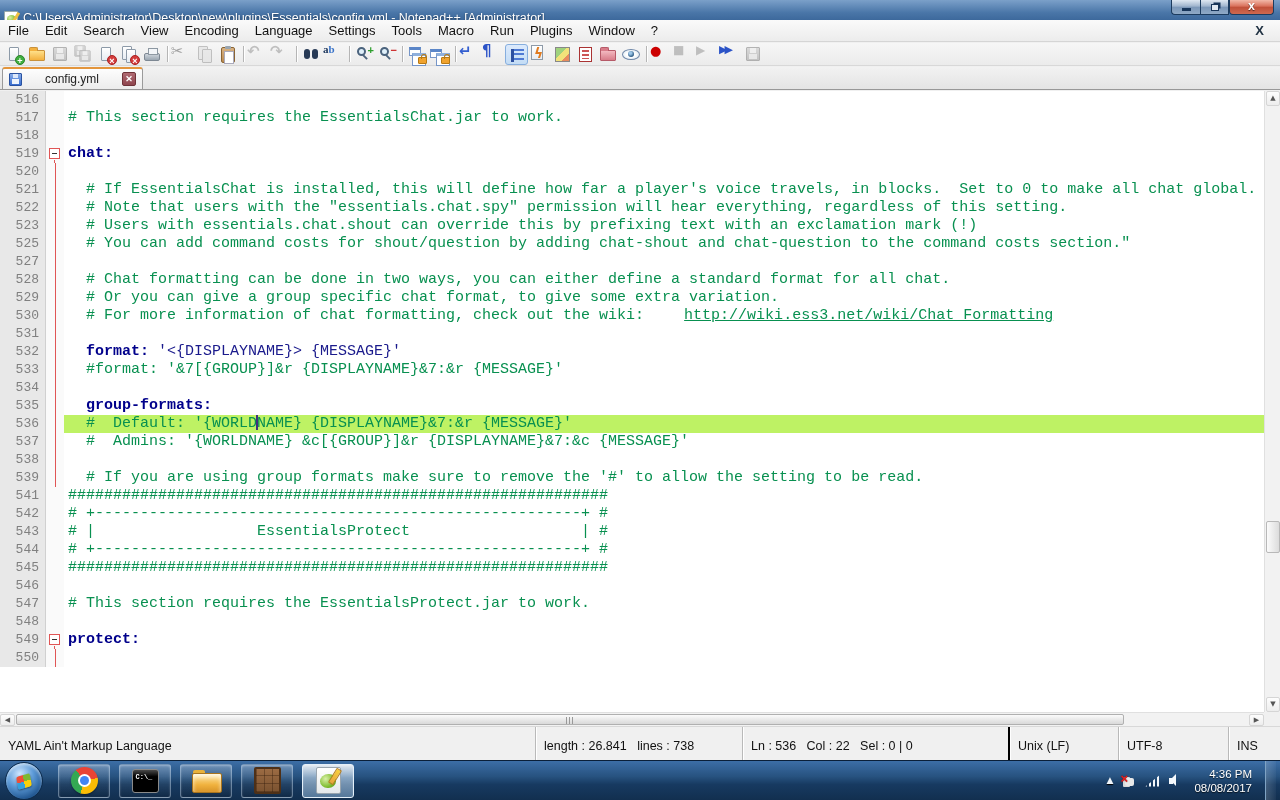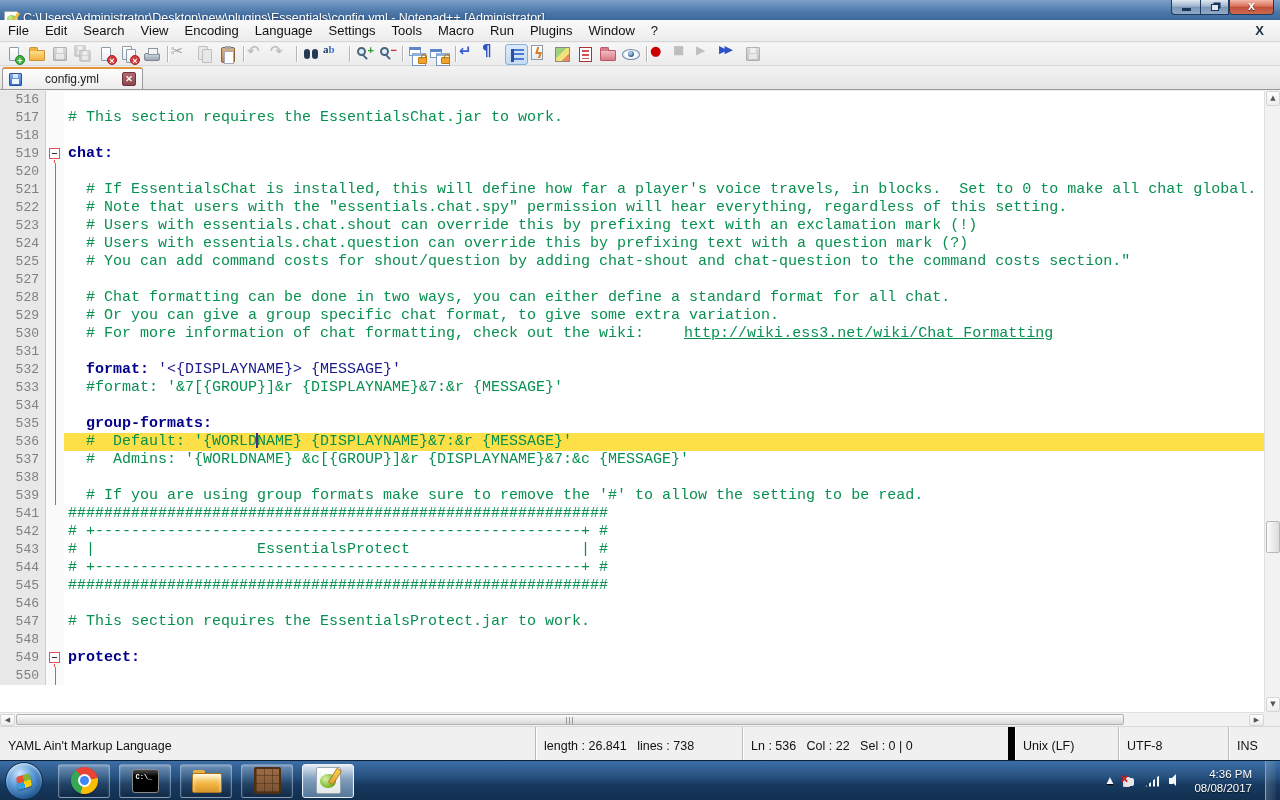--- a/index.html
+++ b/index.html
@@ -98,21 +98,21 @@
   .row{display:flex;height:18px;white-space:pre;}
   .ln{flex:0 0 46px;background:#e8e8e8;color:#808080;font:13px/18px "Liberation Mono","DejaVu Sans Mono",monospace;
       text-align:right;padding-right:6px;border-right:1px solid #d0d0d0;}
   .fold{flex:0 0 18px;position:relative;background:#fafafa;}
   .fline{position:absolute;left:9px;top:0;bottom:0;width:1px;background:#e05555;}
   .fbox{position:absolute;left:3px;top:3px;width:11px;height:11px;border:1px solid #e05555;background:#fff;}
   .fbox::before{content:"";position:absolute;left:2px;top:4px;width:5px;height:1px;background:#333;}
   .fbox::after{content:"";position:absolute;left:4px;top:11px;width:1px;height:5px;background:#e05555;}
   .fcorner{position:absolute;left:9px;top:0;width:5px;height:9px;border-left:1px solid #e05555;border-bottom:1px solid #e05555;}
   .code{flex:1;font:15px/18px "Liberation Mono","DejaVu Sans Mono",monospace;padding-left:4px;color:#111;}
-  .row.cur .code{background:#fde047;}
+  .row.cur .code{background:#bef264;}
   .seg-c{color:#089050;}
   .seg-k{color:#00008b;font-weight:bold;}
   .seg-v{color:#1a1a8c;}
   .seg-n{color:#ff5b3b;}
   .seg-t{color:#111;}
   .seg-lnk{color:#089050;text-decoration:underline;margin-left:31px;}
   .caret{display:inline-block;width:1.5px;height:15px;background:#43307e;vertical-align:middle;margin:0 -0.75px;position:relative;top:-1px;}
 
   
   .vscroll{position:absolute;top:0;right:0;bottom:14px;width:16px;background:#f2f2f2;border-left:1px solid #e0e0e0;}
@@ -129,21 +129,21 @@
     background:repeating-linear-gradient(90deg,#999 0 1px,transparent 1px 3px);}
   .scorner{position:absolute;right:0;bottom:0;width:16px;height:14px;background:#f0f0f0;}
 
   
   .statusbar{position:absolute;left:0;top:726px;right:0;height:34px;background:#f0f0f0;border-top:1px solid #d8d8d8;
     display:flex;align-items:center;font-size:12.5px;color:#111;}
   .sb-cell{white-space:pre;padding:9px 8px 4px 8px;height:100%;display:flex;align-items:center;}
   .sb-doc{flex:0 0 535px;}
   .sb-len{flex:0 0 207px;border-left:1px solid #b9b9b9;box-shadow:inset 1px 0 0 #fff;}
   .sb-cur{flex:0 0 266px;border-left:1px solid #b9b9b9;box-shadow:inset 1px 0 0 #fff;}
-  .sb-eol{flex:0 0 110px;border-left:7px solid #000000;box-shadow:inset 1px 0 0 #fff;}
+  .sb-eol{flex:0 0 110px;border-left:2px solid #000000;box-shadow:inset 1px 0 0 #fff;}
   .sb-enc{flex:0 0 110px;border-left:1px solid #b9b9b9;box-shadow:inset 1px 0 0 #fff;}
   .sb-ins{flex:1;border-left:1px solid #b9b9b9;box-shadow:inset 1px 0 0 #fff;}
 
   
   .tbar{position:absolute;left:0;right:0;bottom:0;height:40px;border-top:1px solid #0a1f38;
     background:linear-gradient(#3c6ea6,#27527f 40%,#173a61 60%,#122f4f);display:flex;align-items:center;}
   .orb{width:38px;height:38px;margin:0 6px 0 5px;border-radius:50%;position:relative;flex:0 0 38px;
     background:radial-gradient(circle at 38% 30%,#cfe7ff,#5d9bd8 40%,#1d528c 78%,#123c67);border:1px solid #0d2c4d;box-shadow:inset 0 2px 3px rgba(255,255,255,.6);}
   .orb .flag{position:absolute;left:11px;top:12px;width:14px;height:13px;border-radius:2px;
     background:conic-gradient(#7eb832 0 25%,#fbd008 0 50%,#33a1de 0 75%,#ef4e36 0);transform:rotate(-10deg) skewY(-6deg);box-shadow:0 1px 2px rgba(0,0,0,.5);}
@@ -351,21 +351,20 @@
   <div class="editor">
     <div class="code-lines">
         <div class="row"><span class="ln">516</span><span class="fold"></span><span class="code"></span></div>
         <div class="row"><span class="ln">517</span><span class="fold"></span><span class="code"><span class="seg-c"># This section requires the EssentialsChat.jar to work.</span></span></div>
         <div class="row"><span class="ln">518</span><span class="fold"></span><span class="code"></span></div>
         <div class="row"><span class="ln">519</span><span class="fold"><i class="fbox"></i></span><span class="code"><span class="seg-k">chat:</span></span></div>
         <div class="row"><span class="ln">520</span><span class="fold"><i class="fline"></i></span><span class="code"></span></div>
         <div class="row"><span class="ln">521</span><span class="fold"><i class="fline"></i></span><span class="code"><span class="seg-c">  # If EssentialsChat is installed, this will define how far a player's voice travels, in blocks.  Set to 0 to make all chat global.</span></span></div>
         <div class="row"><span class="ln">522</span><span class="fold"><i class="fline"></i></span><span class="code"><span class="seg-c">  # Note that users with the "essentials.chat.spy" permission will hear everything, regardless of this setting.</span></span></div>
         <div class="row"><span class="ln">523</span><span class="fold"><i class="fline"></i></span><span class="code"><span class="seg-c">  # Users with essentials.chat.shout can override this by prefixing text with an exclamation mark (!)</span></span></div>
-        <div class="row"><span class="ln">524</span><span class="fold"><i class="fline"></i></span><span class="code"><span class="seg-c">  # Users with essentials.chat.question can override this by prefixing text with a question mark (?)</span></span></div>
         <div class="row"><span class="ln">525</span><span class="fold"><i class="fline"></i></span><span class="code"><span class="seg-c">  # You can add command costs for shout/question by adding chat-shout and chat-question to the command costs section."</span></span></div>
         <div class="row"><span class="ln">527</span><span class="fold"><i class="fline"></i></span><span class="code"></span></div>
         <div class="row"><span class="ln">528</span><span class="fold"><i class="fline"></i></span><span class="code"><span class="seg-c">  # Chat formatting can be done in two ways, you can either define a standard format for all chat.</span></span></div>
         <div class="row"><span class="ln">529</span><span class="fold"><i class="fline"></i></span><span class="code"><span class="seg-c">  # Or you can give a group specific chat format, to give some extra variation.</span></span></div>
         <div class="row"><span class="ln">530</span><span class="fold"><i class="fline"></i></span><span class="code"><span class="seg-c">  # For more information of chat formatting, check out the wiki: </span><span class="seg-lnk">http://wiki.ess3.net/wiki/Chat_Formatting</span></span></div>
         <div class="row"><span class="ln">531</span><span class="fold"><i class="fline"></i></span><span class="code"></span></div>
         <div class="row"><span class="ln">532</span><span class="fold"><i class="fline"></i></span><span class="code"><span class="seg-k">  format:</span><span class="seg-t"> </span><span class="seg-v">'&lt;{DISPLAYNAME}&gt; {MESSAGE}'</span></span></div>
         <div class="row"><span class="ln">533</span><span class="fold"><i class="fline"></i></span><span class="code"><span class="seg-c">  #format: '&amp;7[{GROUP}]&amp;r {DISPLAYNAME}&amp;7:&amp;r {MESSAGE}'</span></span></div>
         <div class="row"><span class="ln">534</span><span class="fold"><i class="fline"></i></span><span class="code"></span></div>
         <div class="row"><span class="ln">535</span><span class="fold"><i class="fline"></i></span><span class="code"><span class="seg-k">  group-formats:</span></span></div>

